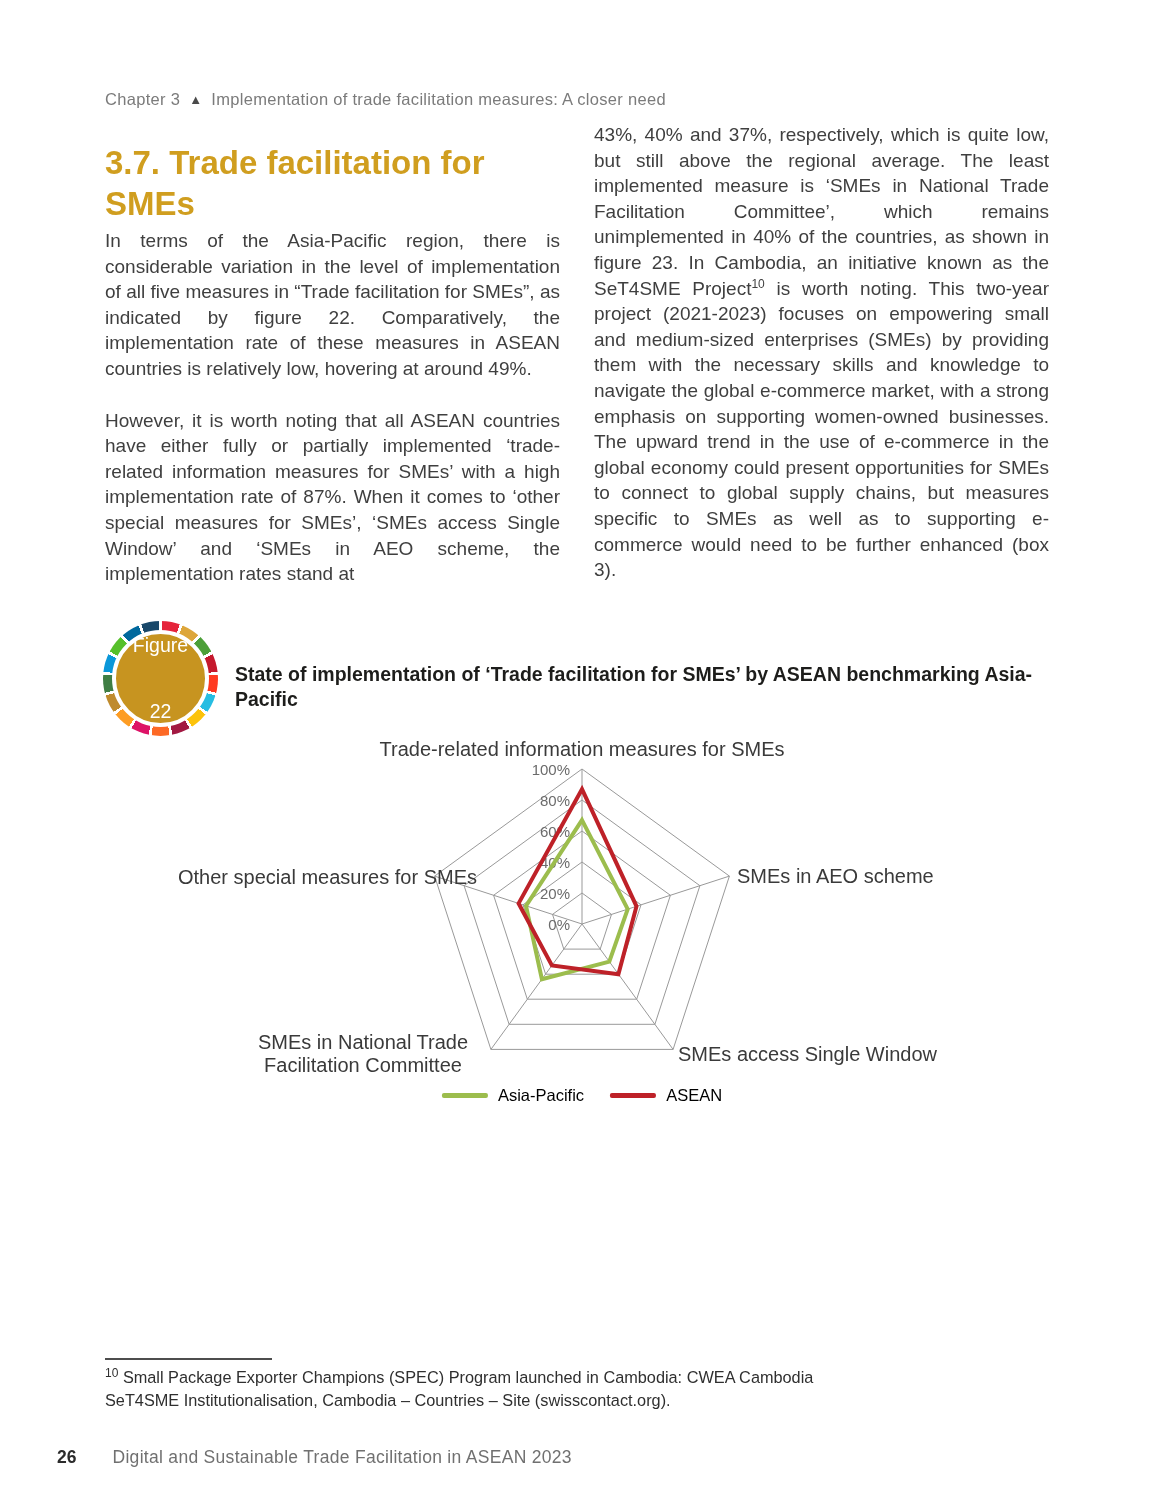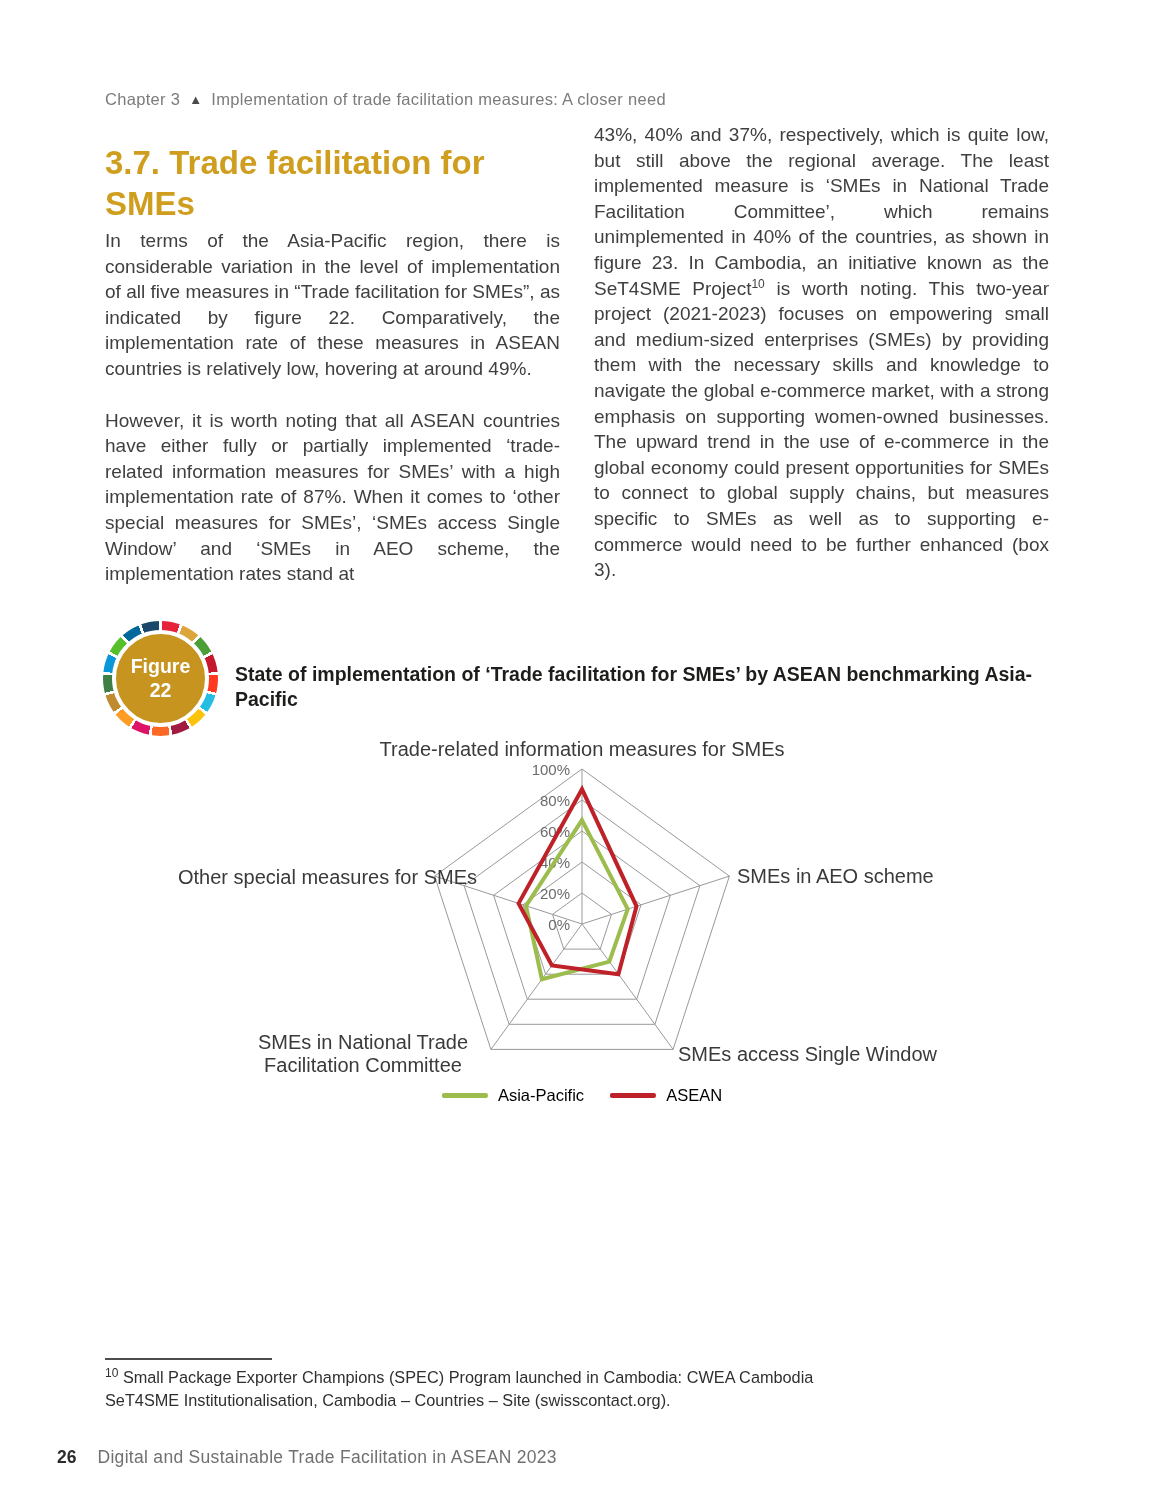--- a/index.html
+++ b/index.html
@@ -18,22 +18,22 @@
   
   .col{position:absolute;width:455px;font-size:19px;line-height:25.6px;text-align:justify;color:#3f3f3f;}
   #col-left{left:105px;top:228px;}
   #col-right{left:594px;top:122px;}
   .col p{margin:0 0 26px 0;}
   sup{font-size:12px;line-height:0;}
   
   .figure-badge{position:absolute;left:103px;top:621px;width:115px;height:115px;border-radius:50%;
     display:flex;align-items:center;justify-content:center;}
   .badge-inner{width:89px;height:89px;border-radius:50%;border:4px solid #fff;
-    color:#fff;font-weight:bold;font-size:19.5px;line-height:1.2;text-align:center;
-    display:flex;flex-direction:column;justify-content:center;}
+    color:#fff;font-weight:normal;font-size:19.5px;line-height:1.2;text-align:center;
+    display:flex;flex-direction:column;justify-content:space-between;}
   .figure-caption{position:absolute;left:235px;top:662px;width:800px;
     font-size:19.5px;font-weight:bold;line-height:24.5px;color:#1d1d1b;}
   
   #chart-wrap{position:absolute;left:230px;top:733px;width:710px;height:380px;}
   #radar-svg{position:absolute;left:0;top:0;}
   #radar-svg .grid{fill:none;stroke:#999999;stroke-width:1;}
   #radar-svg .tick{font:15px "Liberation Sans",sans-serif;fill:#6b6b6b;text-anchor:end;dominant-baseline:central;}
   .axis-label{position:absolute;font-size:20px;color:#3a3a3a;line-height:23px;}
   #axis-top{left:582px;top:738px;transform:translateX(-50%);white-space:nowrap;}
   #axis-right{left:737px;top:865px;white-space:nowrap;}
@@ -42,21 +42,21 @@
   #axis-bottom-right{left:678px;top:1043px;white-space:nowrap;}
   .legend{position:absolute;left:582px;top:1086px;transform:translateX(-50%);
     display:flex;align-items:center;gap:26px;font-size:16.5px;color:#000000;white-space:nowrap;}
   .legend-item{display:flex;align-items:center;gap:10px;}
   .swatch{display:inline-block;width:46px;height:5px;border-radius:2px;}
   
   .footnote-rule{position:absolute;left:105px;top:1358px;width:167px;height:2px;background:#4d4d4d;}
   .footnote{position:absolute;left:105px;top:1366px;width:710px;
     font-size:16.3px;line-height:23.4px;color:#2f2f2f;text-align:left;}
   
-  .pg-footer{position:absolute;left:57px;top:1447px;display:flex;align-items:baseline;gap:21px;}
+  .pg-footer{position:absolute;left:57px;top:1447px;display:flex;align-items:baseline;gap:36px;}
   .pg-footer .pagenum{font-size:17.5px;font-weight:bold;color:#2c2c2c;}
   .pg-footer .booktitle{font-size:17.5px;color:#707070;letter-spacing:.3px;}
 </style>
 </head>
 <body>
 
 <div id="page">
 
   <div class="pg-header">
     <span>Chapter 3</span>

